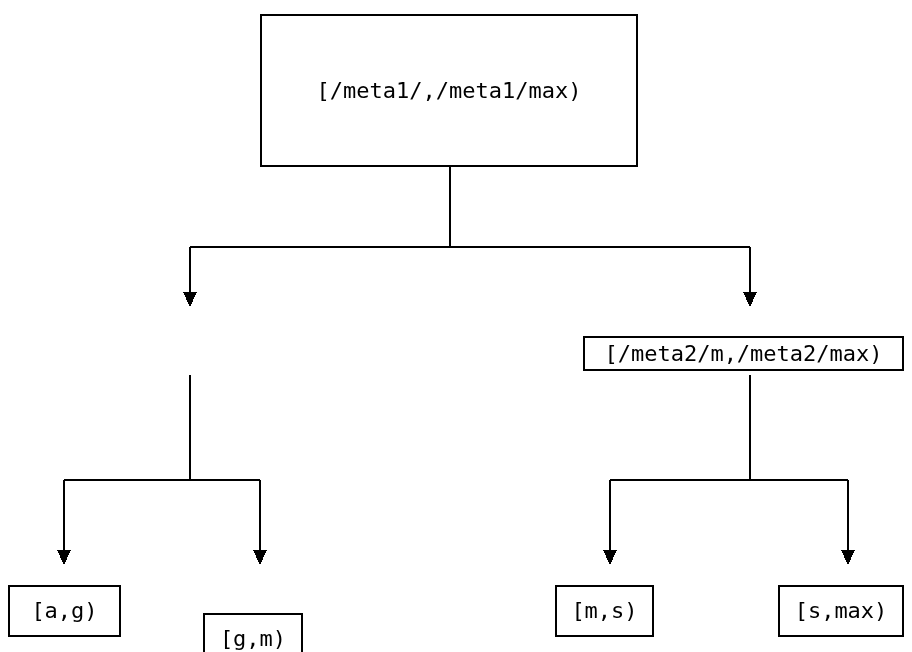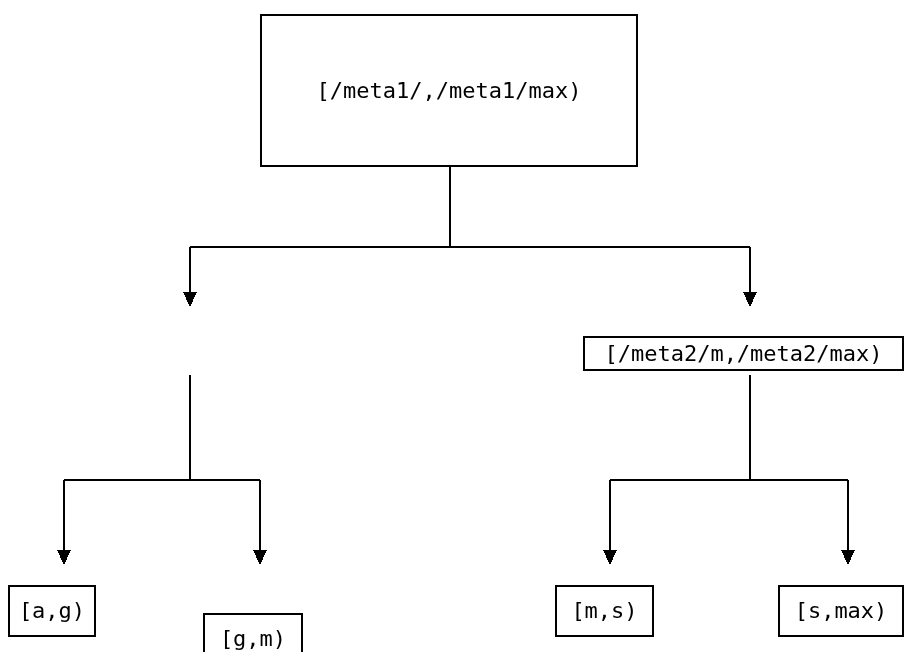--- a/index.html
+++ b/index.html
@@ -33,21 +33,21 @@
     align-items: center;
     justify-content: center;
     font-size: 22px;
     line-height: 1;
     white-space: nowrap;
   }
   
   .node-root        { left: 260px; top: 14px;  width: 378px; height: 153px; }
   .node-left-child  { left: 22px;  top: 324px; width: 322px; height: 51px;  }
   .node-right-child { left: 583px; top: 324px; width: 321px; height: 35px; margin-top: 12px;  }
-  .node-leaf-1      { left: 8px;   top: 585px; width: 88px; height: 52px;  }
+  .node-leaf-1      { left: 8px;   top: 585px; width: 113px; height: 52px;  }
   .node-leaf-2      { left: 203px; top: 585px; width: 100px; height: 52px; margin-top: 28px;  }
   .node-leaf-3      { left: 555px; top: 585px; width: 99px;  height: 52px;  }
   .node-leaf-4      { left: 778px; top: 585px; width: 126px; height: 52px;  }
 </style>
 </head>
 <body>
 
 <div class="canvas">
 
   <svg class="edges" width="912" height="652" viewBox="0 0 912 652" stroke="#000000" stroke-width="2" fill="none" shape-rendering="crispEdges">

